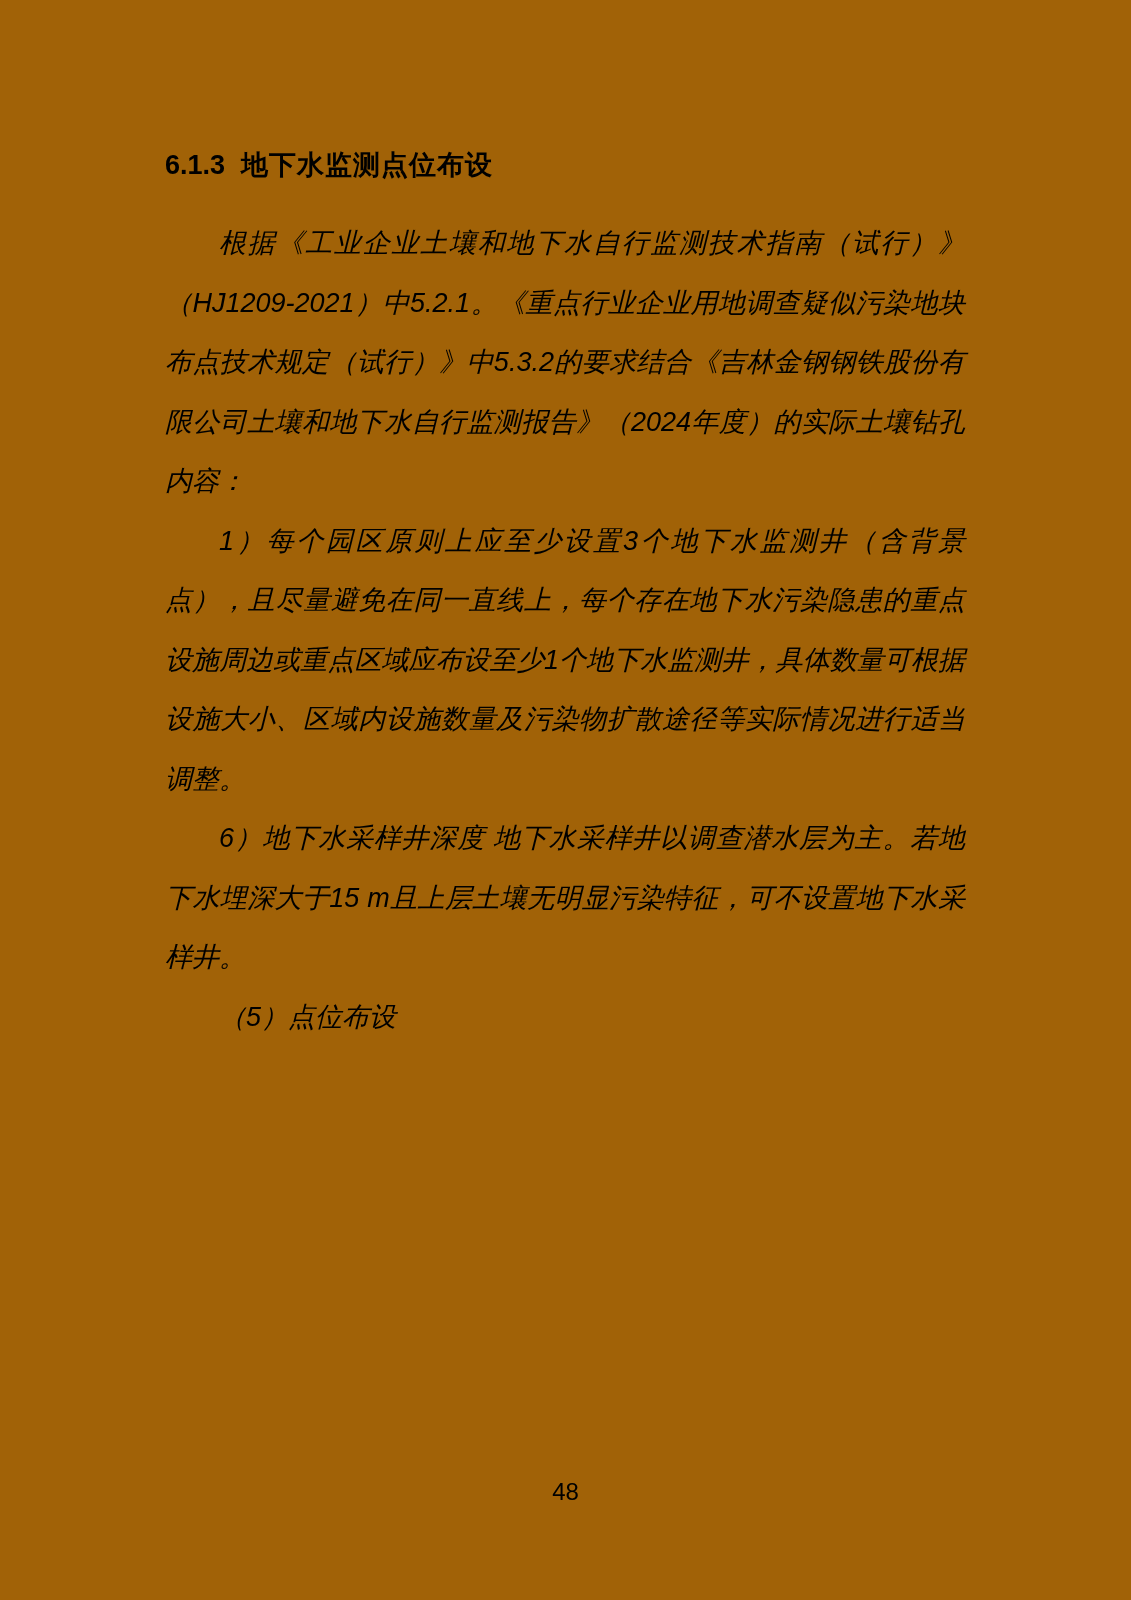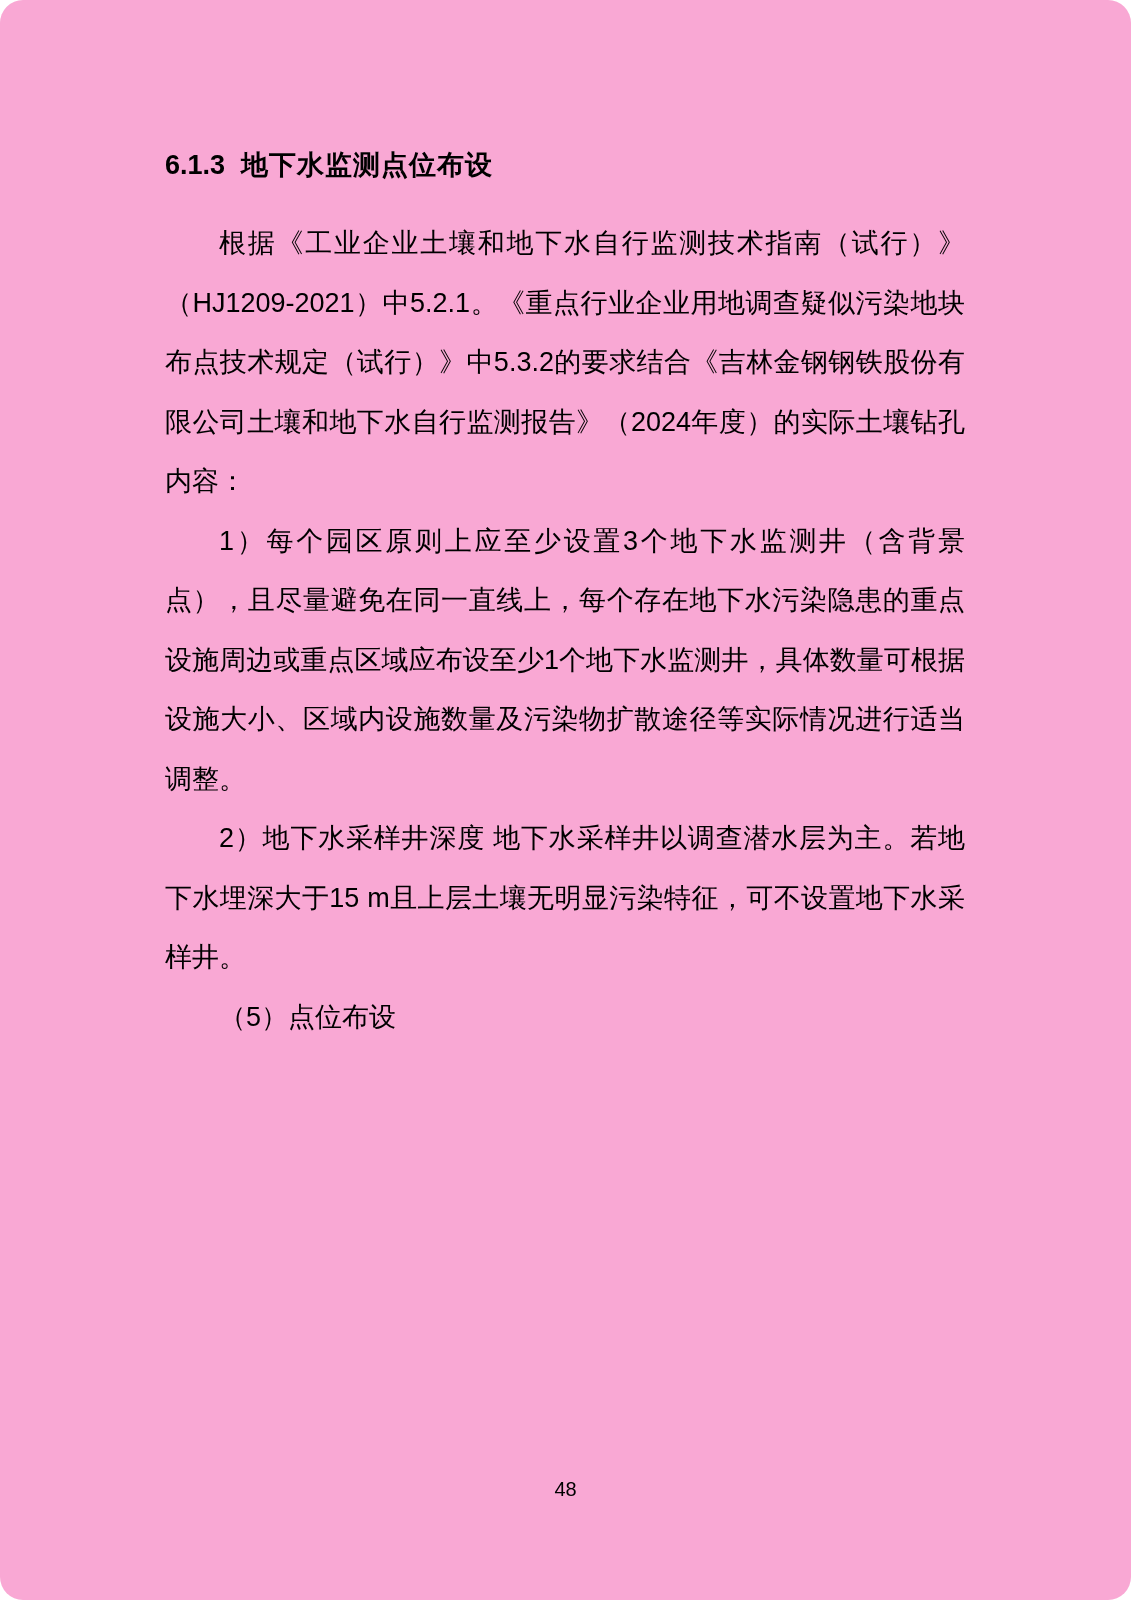--- a/index.html
+++ b/index.html
@@ -11,22 +11,21 @@
     width: 1131px;
     height: 1600px;
     position: relative;
     font-family: "Liberation Sans", sans-serif;
     color: #000000;
     overflow: hidden;
   }
   .page {
     position: absolute;
     inset: 0;
-    background: #f9a8d4;
-    border-radius: 23px;
+    background: #a16207;
   }
   .content {
     position: absolute;
     left: 165px;
     top: 146px;
     width: 800px;
   }
   .heading {
     font-size: 27px;
     font-weight: bold;
@@ -39,48 +38,49 @@
     letter-spacing: 0;
   }
   .para {
     font-size: 27px;
     line-height: 59.5px;
     margin: 0;
     text-align: justify;
     text-justify: inter-character;
     text-indent: 2em;
     word-break: normal;
+    font-style: italic;
   }
   .page-footer {
     position: absolute;
     left: 0;
     top: 1478px;
     width: 100%;
     text-align: center;
-    font-size: 20px;
+    font-size: 24px;
     color: #000000;
   }
 </style>
 </head>
 <body>
 
 <div class="page">
   <div class="content">
 
     <h2 class="heading">
       <span class="heading-number">6.1.3</span><span>地下水监测点位布设</span>
     </h2>
 
     <p class="para">根据《工业企业土壤和地下水自行监测技术指南（试行）》 （HJ1209-2021）中5.2.1。《重点行业企业用地调查疑似污染地块布点技术规定（试行）》中5.3.2的要求结合《吉林金钢钢铁股份有限公司土壤和地下水自行监测报告》（2024年度）的实际土壤钻孔内容：</p>
 
 
     <p class="para">1）每个园区原则上应至少设置3个地下水监测井（含背景点），且尽量避免在同一直线上，每个存在地下水污染隐患的重点设施周边或重点区域应布设至少1个地下水监测井，具体数量可根据设施大小、区域内设施数量及污染物扩散途径等实际情况进行适当调整。</p>
 
 
-    <p class="para">2）地下水采样井深度 地下水采样井以调查潜水层为主。若地下水埋深大于15 m且上层土壤无明显污染特征，可不设置地下水采样井。</p>
+    <p class="para">6）地下水采样井深度 地下水采样井以调查潜水层为主。若地下水埋深大于15 m且上层土壤无明显污染特征，可不设置地下水采样井。</p>
 
     <p class="para">（5）点位布设</p>
 
 
   </div>
 
   <div class="page-footer">48</div>
 </div>
 
 </body></html>

